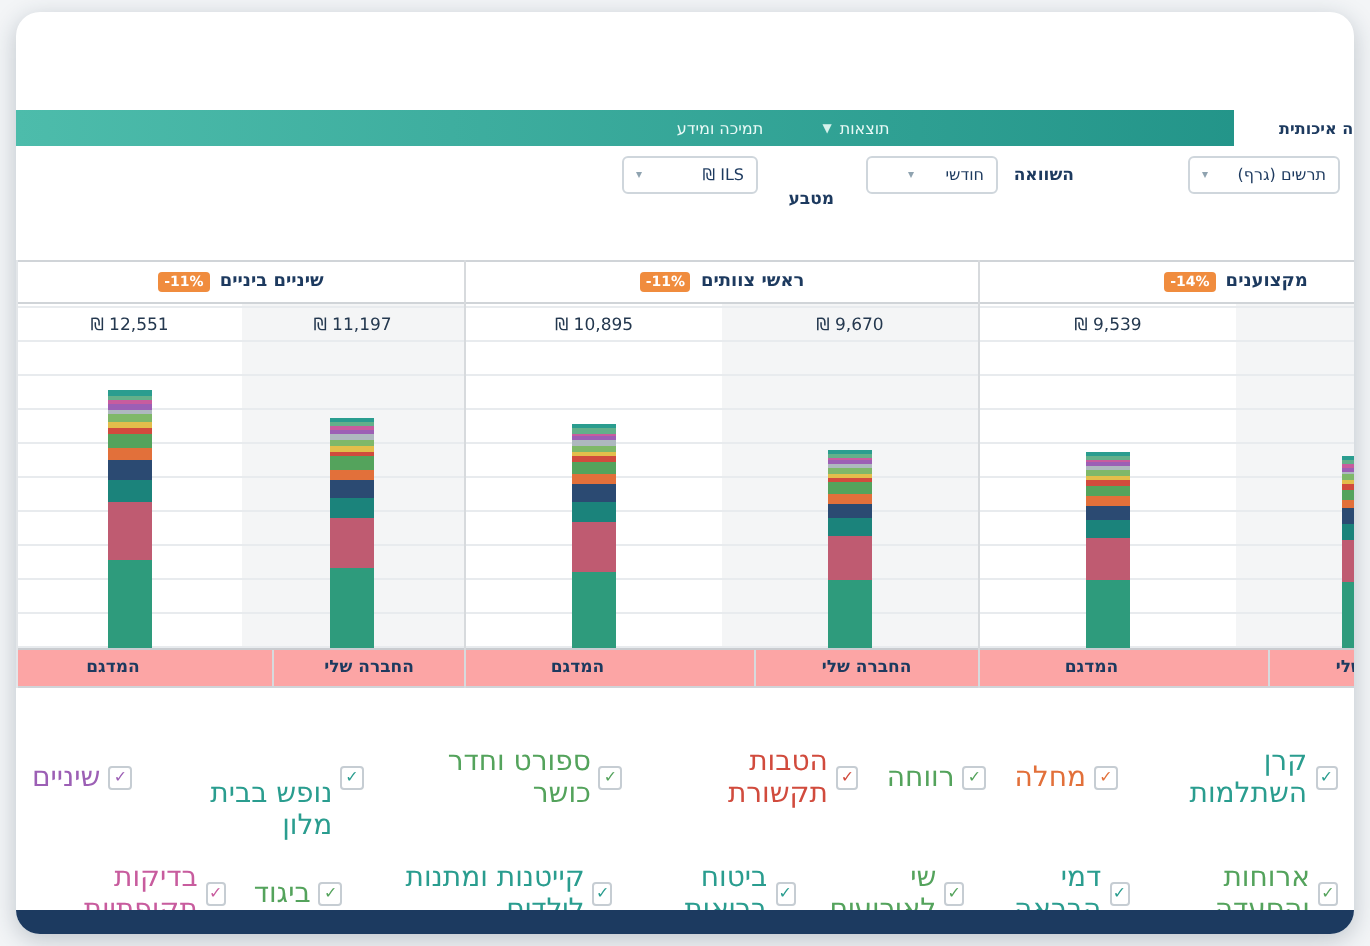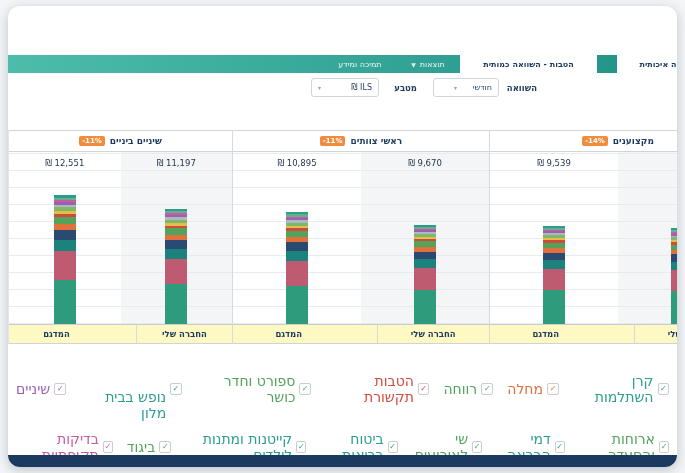--- a/index.html
+++ b/index.html
@@ -25,40 +25,40 @@
   .t-support{right:282px;width:70px;}
   
   .sel{position:absolute;top:72px;height:19px;border:1px solid #cfd6dc;border-radius:3px;background:#fff;
     display:flex;align-items:center;justify-content:space-between;font-size:8px;color:#1d3a5f;
     padding:0 6px;box-sizing:border-box;cursor:pointer;}
   .scaret{font-size:6px;color:#8fa3b0;}
   .flabel{position:absolute;top:77px;font-size:8.5px;font-weight:bold;color:#1d3a5f;}
   .sel-chart{right:7px;width:76px;}
   .lbl-summary{right:140px;}
   .sel-summary{right:178px;width:66px;padding-left:20px;}
-  .lbl-currency{right:260px;}
+  .lbl-currency{right:260px;margin-top:12px;}
   .sel-currency{right:298px;width:68px;}
   
   .charts{position:absolute;top:124px;left:0;width:669px;height:214px;display:flex;
     flex-direction:row;overflow:hidden;}
   .panel{flex:0 0 auto;box-sizing:border-box;border-right:1px solid #d7dadd;}
   .panel:first-child{border-left:1px solid #e3e6e9;}
   .phead{height:22px;box-sizing:border-box;border-top:1px solid #d0d4d8;border-bottom:1px solid #d0d4d8;
     background:#fff;display:flex;align-items:center;justify-content:center;gap:5px;}
   .ptitle{font-size:9px;font-weight:bold;color:#1d3a5f;}
   .pbadge{color:#fff;font-size:7px;font-weight:bold;padding:1px 3px;border-radius:2px;}
   .plot{position:relative;height:172px;background:#fff;overflow:hidden;}
   .colshade{position:absolute;right:0;top:0;bottom:0;width:50%;background:#f4f5f6;}
   .grid{position:absolute;left:0;right:0;top:0;bottom:0;
     background:repeating-linear-gradient(to top,#e8ebee 0px,#e8ebee 1px,transparent 1px,transparent 17px);}
   .bar{position:absolute;bottom:0;width:22px;display:flex;flex-direction:column-reverse;cursor:pointer;}
   .seg{width:100%;}
   .val{position:absolute;top:6px;width:90px;text-align:center;font-size:8.5px;color:#24384f;}
   .paxis{height:20px;box-sizing:border-box;border-top:1px solid #c9ccd0;border-bottom:1px solid #d0d4d8;
-    background:#fef9c3;display:flex;gap:32px;}
+    background:#fca5a5;display:flex;gap:32px;}
   .paxis .cell{flex:1;display:flex;align-items:center;justify-content:center;
     font-size:8.5px;font-weight:bold;color:#1d3a5f;overflow:hidden;white-space:nowrap;}
   .paxis .cell + .cell{border-left:1px solid #d7dadd;}
   
   .legend{position:absolute;top:351px;left:8px;right:8px;direction:rtl;}
   .lrow{display:flex;direction:rtl;justify-content:flex-start;align-items:center;gap:14px;margin-bottom:10px;}
   .litem{display:flex;align-items:center;gap:4px;cursor:pointer;}
   .lchk{width:10px;height:10px;border:1px solid #c6cdd3;border-radius:2px;background:#fff;
     display:flex;align-items:center;justify-content:center;font-size:8px;font-weight:bold;line-height:1;}
   .llbl{font-size:14px;}
@@ -66,28 +66,31 @@
   .footer{position:absolute;left:0;right:0;bottom:0;height:12px;background:#1c3a60;}
 </style>
 </head>
 <body>
 
 <div class="card">
 
 
   <div class="tabbar">
     <div class="tab on t-qual">השוואה איכותית</div>
-    <div class="tab on t-active">הטבות - השוואה כמותית</div>
     <div class="tab t-results" dir="rtl">
       <span>תוצאות</span>
       <span class="tcaret">▼</span>
     </div>
     <div class="tab t-support">תמיכה ומידע</div>
   </div>
 
+  <div class="sel sel-chart" dir="rtl">
+    <span>תרשים (גרף)</span>
+    <span class="scaret">▾</span>
+  </div>
   <span class="flabel lbl-summary">השוואה</span>
   <div class="sel sel-summary" dir="rtl">
     <span>חודשי</span>
     <span class="scaret">▾</span>
   </div>
   <span class="flabel lbl-currency">מטבע</span>
   <div class="sel sel-currency" dir="rtl">
     <span dir="ltr">₪ ILS</span>
     <span class="scaret">▾</span>
   </div>

